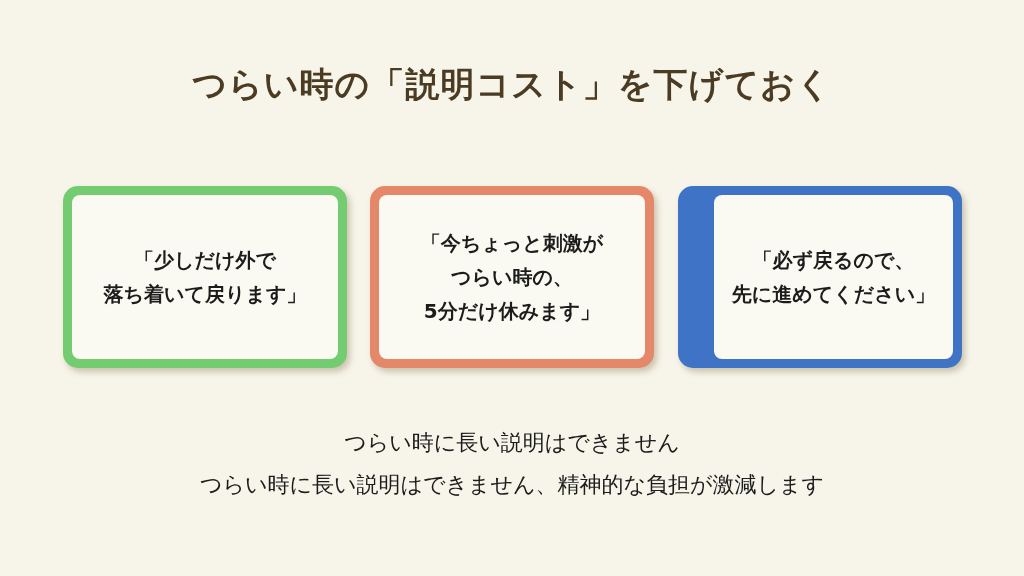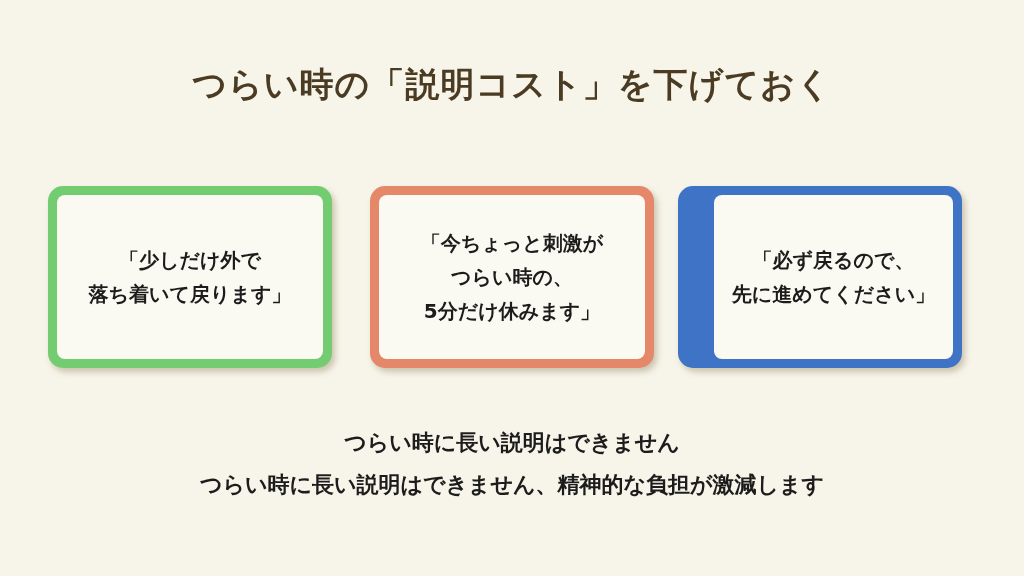--- a/index.html
+++ b/index.html
@@ -39,30 +39,30 @@
       justify-content: center;
       text-align: center;
     }
     .card-text {
       font-size: 20px;
       font-weight: bold;
       color: #1c1c1c;
       line-height: 34px;
       white-space: pre-line;
     }
-    .card-green { left: 48px; }
+    .card-green { left: 63px; }
     .card-orange { left: 370px; }
     .card-blue { left: 678px; }
     .summary {
       position: absolute;
       left: 0;
       width: 1024px;
       text-align: center;
       font-size: 22px;
-      font-weight: bold;
+      font-weight: normal;
       color: #1c1c1c;
     }
     .summary-1 { top: 428px; }
     .summary-2 { top: 470px; }
   </style>
 </head>
 <body>
 
 <div>
   <h1 class="slide-title">つらい時の「説明コスト」を下げておく</h1>

